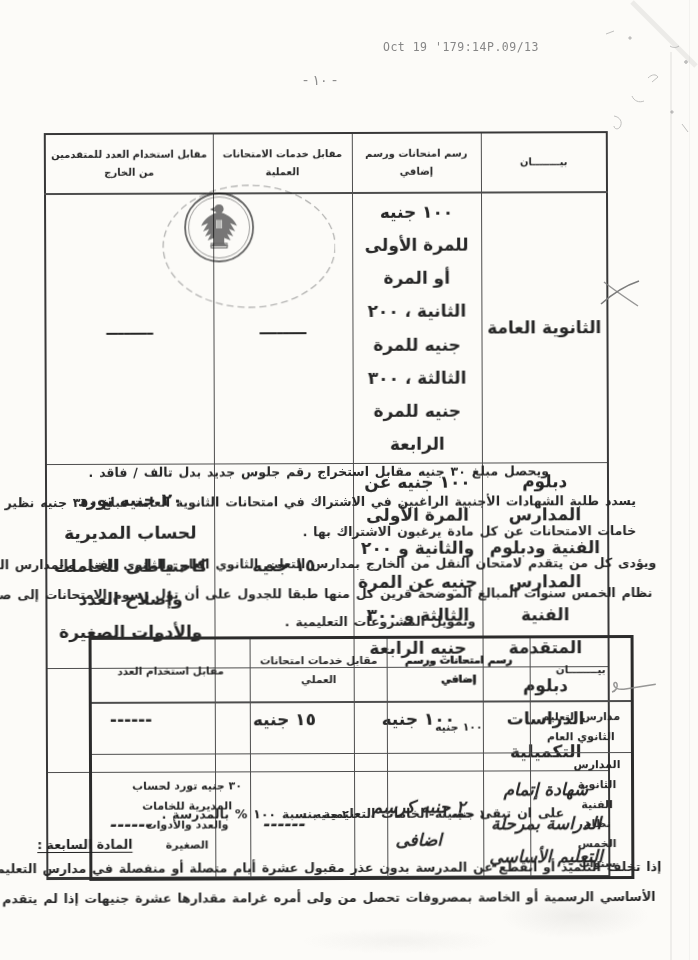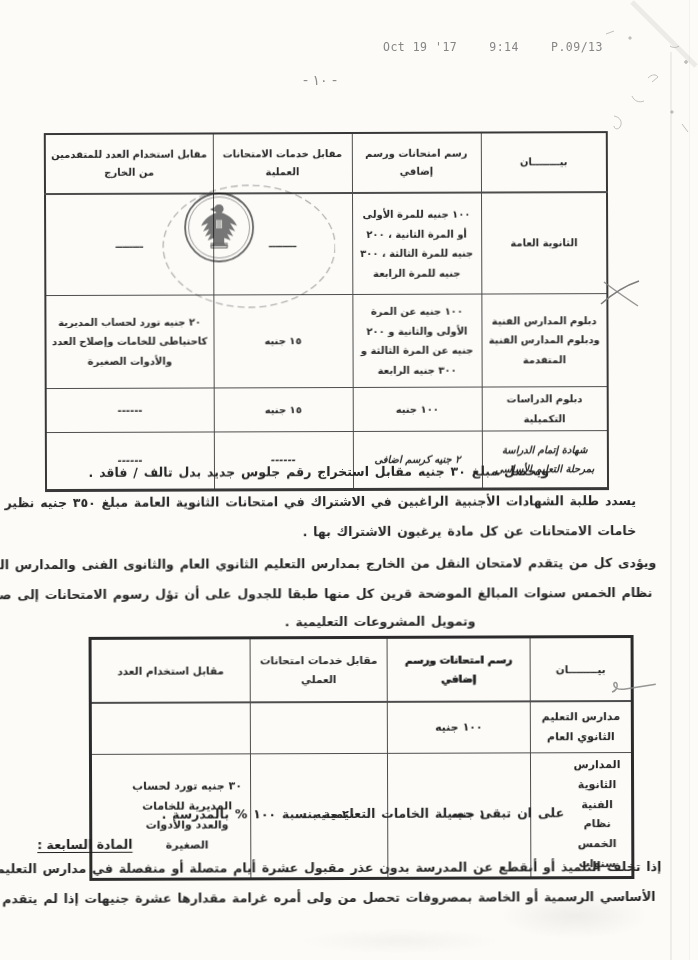--- a/index.html
+++ b/index.html
@@ -1,32 +1,32 @@
 <!DOCTYPE html>
 <html lang="ar"><head>
 <meta charset="utf-8">
 <style>
   html,body{margin:0;padding:0;background:#e8e8e8;}
   .page{position:relative;width:698px;height:960px;background:#fcfbf8;overflow:hidden;
         font-family:"DejaVu Sans",sans-serif;}
   .content{position:absolute;inset:0;transform:rotate(-0.2deg);filter:blur(0.2px);}
 
   
-  .fax-header{position:absolute;left:383px;top:40px;display:flex;gap:32px;
+  .fax-header{position:absolute;left:383px;top:40px;display:flex;
       font-family:"DejaVu Sans Mono",monospace;font-size:11.5px;color:#868686;letter-spacing:.5px;}
   .page-num{position:absolute;left:303px;top:72px;font-size:14px;color:#8d8d8d;direction:rtl;}
 
   
   table.t{position:absolute;border-collapse:collapse;table-layout:fixed;direction:rtl;
       color:#262626;}
   table.t th,table.t td{border:1px solid #4d4d4d;vertical-align:middle;padding:2px 4px;
       font-weight:bold;text-align:center;}
   table.t1{left:45px;top:132px;width:562px;border:2px solid #383838;border-bottom-width:3px;}
   table.t1 th{height:54px;font-size:10px;line-height:1.8;border-bottom-width:2px;}
-  table.t1 td{font-size:10px;line-height:1.95;}
+  table.t1 td{font-size:17px;line-height:1.95;}
   tr.r0 td{height:96px;}  tr.r1 td{height:88px;}  tr.r2 td{height:32px;margin-left:32px;}  tr.r3 td{height:52px;font-style:italic;}
   td.ta-r{text-align:right;padding-right:6px;}
 
   table.t2{left:88px;top:636px;width:542px;border:3px solid #2b2b2b;}
   table.t2 th{height:58px;font-size:10.5px;line-height:1.8;border-bottom-width:2px;}
   table.t2 td{font-size:11px;line-height:1.8;}
   tr.s0 td{height:46px;}  tr.s1 td{height:58px;padding-left:36px;}
   .heavy{font-size:11.5px;text-shadow:.4px 0 0 currentColor,-.4px 0 0 currentColor;}
 
   

